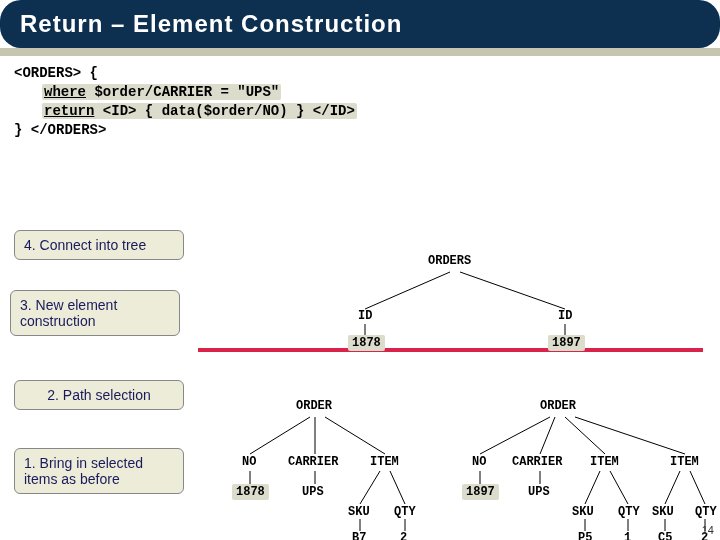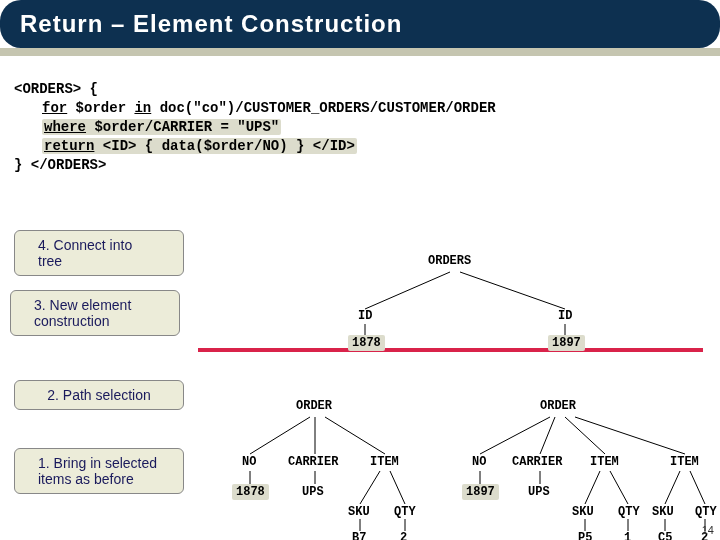--- a/index.html
+++ b/index.html
@@ -1,39 +1,38 @@
 <!DOCTYPE html>
 <html><head>
 <meta charset="utf-8">
 <style>
   * { margin: 0; padding: 0; box-sizing: border-box; }
   body { width: 720px; height: 540px; background: #fff; font-family: Arial, sans-serif; position: relative; overflow: hidden; }
   .title-bar { background: #0d3050; color: #fff; padding: 10px 20px; font-size: 24px; font-weight: bold; letter-spacing: 1px; font-family: Arial Black, Arial, sans-serif; border-radius: 21px; }
   .grey-strip { background: #c5c5b0; height: 8px; }
-  .code-block { padding: 24px 14px; font-family: "Courier New", monospace; font-size: 14px; font-weight: bold; line-height: 1.35; }
+  .code-block { padding: 8px 14px; font-family: "Courier New", monospace; font-size: 14px; font-weight: bold; line-height: 1.35; }
   .code-block .indent1 { padding-left: 28px; }
   .kw { text-decoration: underline; }
   .hl { background: #dcdccc; padding: 0 2px; border-radius: 2px; }
-  .step-box { position: absolute; background: #ececd9; border: 1px solid #888; border-radius: 6px; padding: 6px 23px; font-size: 14px; color: #1a1a5c; }
+  .step-box { position: absolute; background: #ececd9; border: 1px solid #888; border-radius: 6px; padding: 6px 9px; font-size: 14px; color: #1a1a5c; }
   .red-line { position: absolute; background: #d9234a; height: 4px; }
   .tree { position: absolute; font-family: "Courier New", monospace; font-size: 12px; font-weight: bold; margin-top: 29px; }
   .tree .label { position: absolute; white-space: nowrap; text-align: center; }
   .tree svg { position: absolute; top: 0; left: 0; }
   .pill { background: #dcdccc; border-radius: 2px; padding: 1px 4px; }
   .page-num { position: absolute; bottom: 4px; right: 6px; font-size: 11px; color: #333; }
 </style>
 </head>
 <body>
 
 <div class="title-bar">Return – Element Construction</div>
 <div class="grey-strip"></div>
 
 <div class="code-block">
   <div><span>&lt;ORDERS&gt;</span><span> {</span></div>
-  <div class="indent1"><span class="kw">for</span><span> $order </span><span class="kw">in</span><span> doc("co")/CUSTOMER_ORDERS/CUSTOMER/ORDER</span></div>
   <div class="indent1"><span class="hl"><span class="kw">where</span><span> $order/CARRIER = "UPS"</span></span></div>
   <div class="indent1"><span class="hl"><span class="kw">return</span><span> &lt;ID&gt; { data($order/NO) } &lt;/ID&gt;</span></span></div>
   <div><span>} </span><span>&lt;/ORDERS&gt;</span></div>
 </div>
 
 <div class="step-box" style="left:14px; top:230px; width:170px;">4. Connect into tree</div>
 <div class="step-box" style="left:10px; top:290px; width:170px;">3. New element construction</div>
 <div class="step-box" style="left:14px; top:380px; width:170px;text-align:center;">2. Path selection</div>
 <div class="step-box" style="left:14px; top:448px; width:170px;">1. Bring in selected items as before</div>
 

